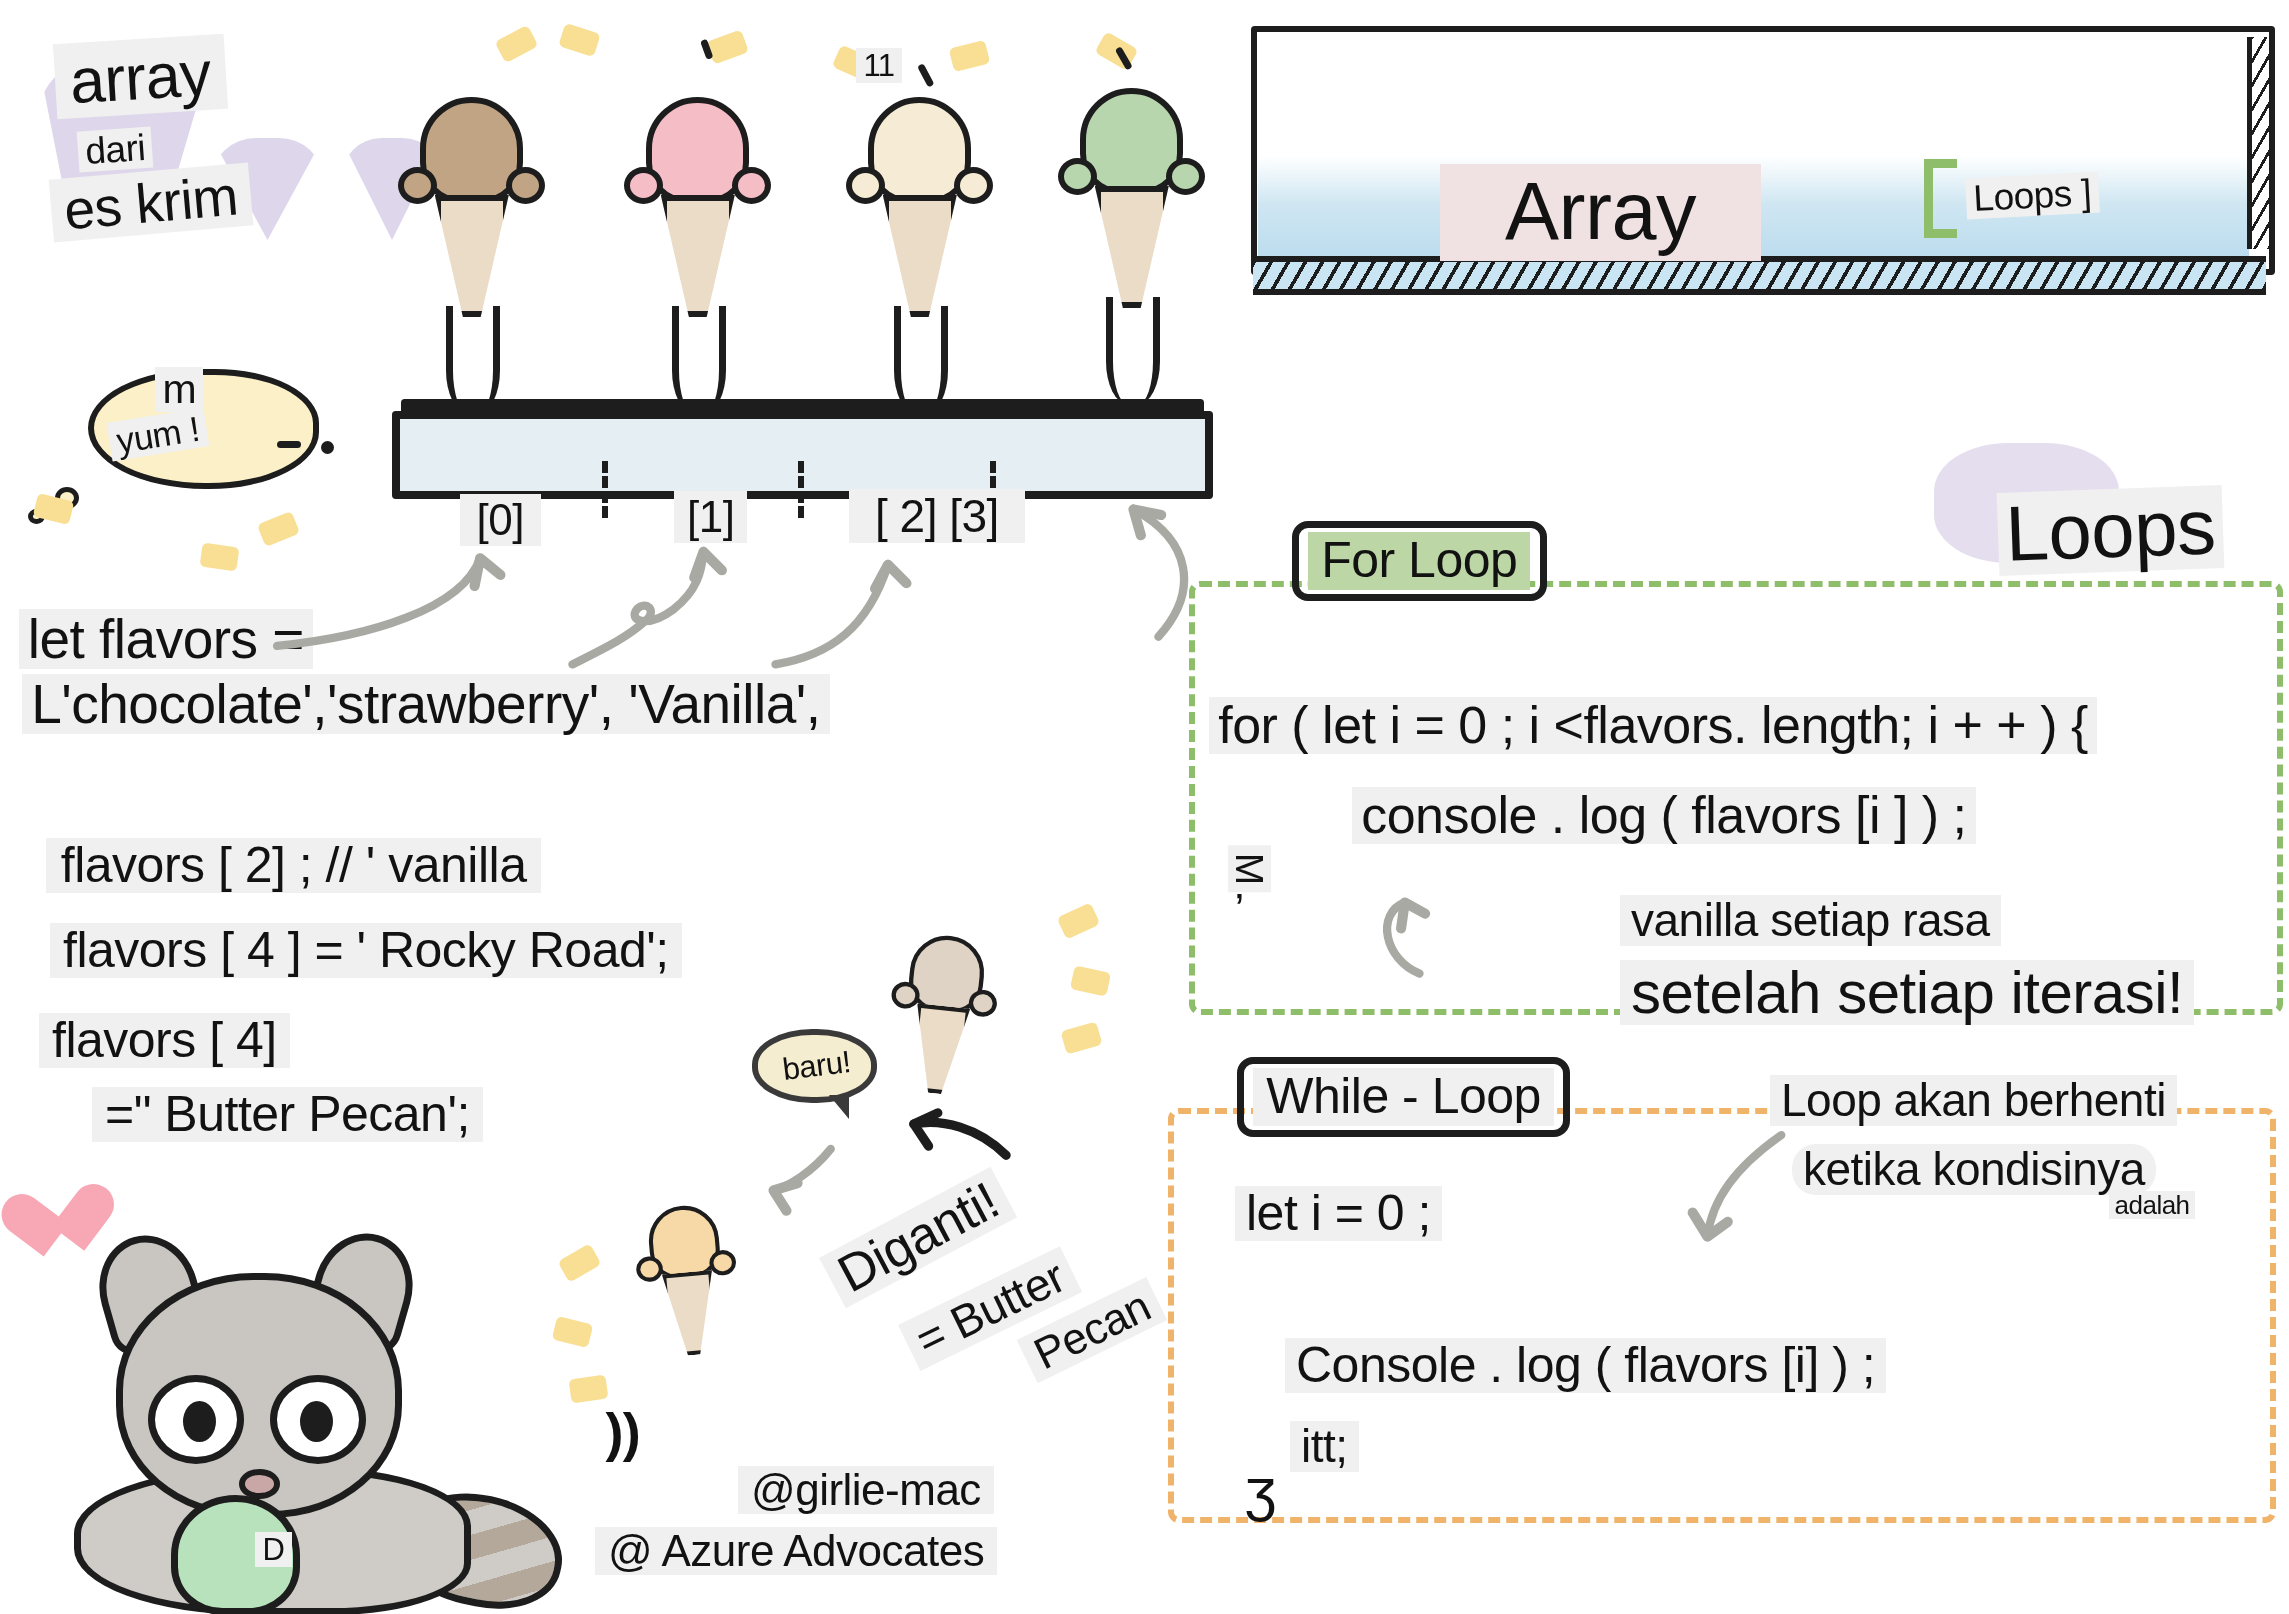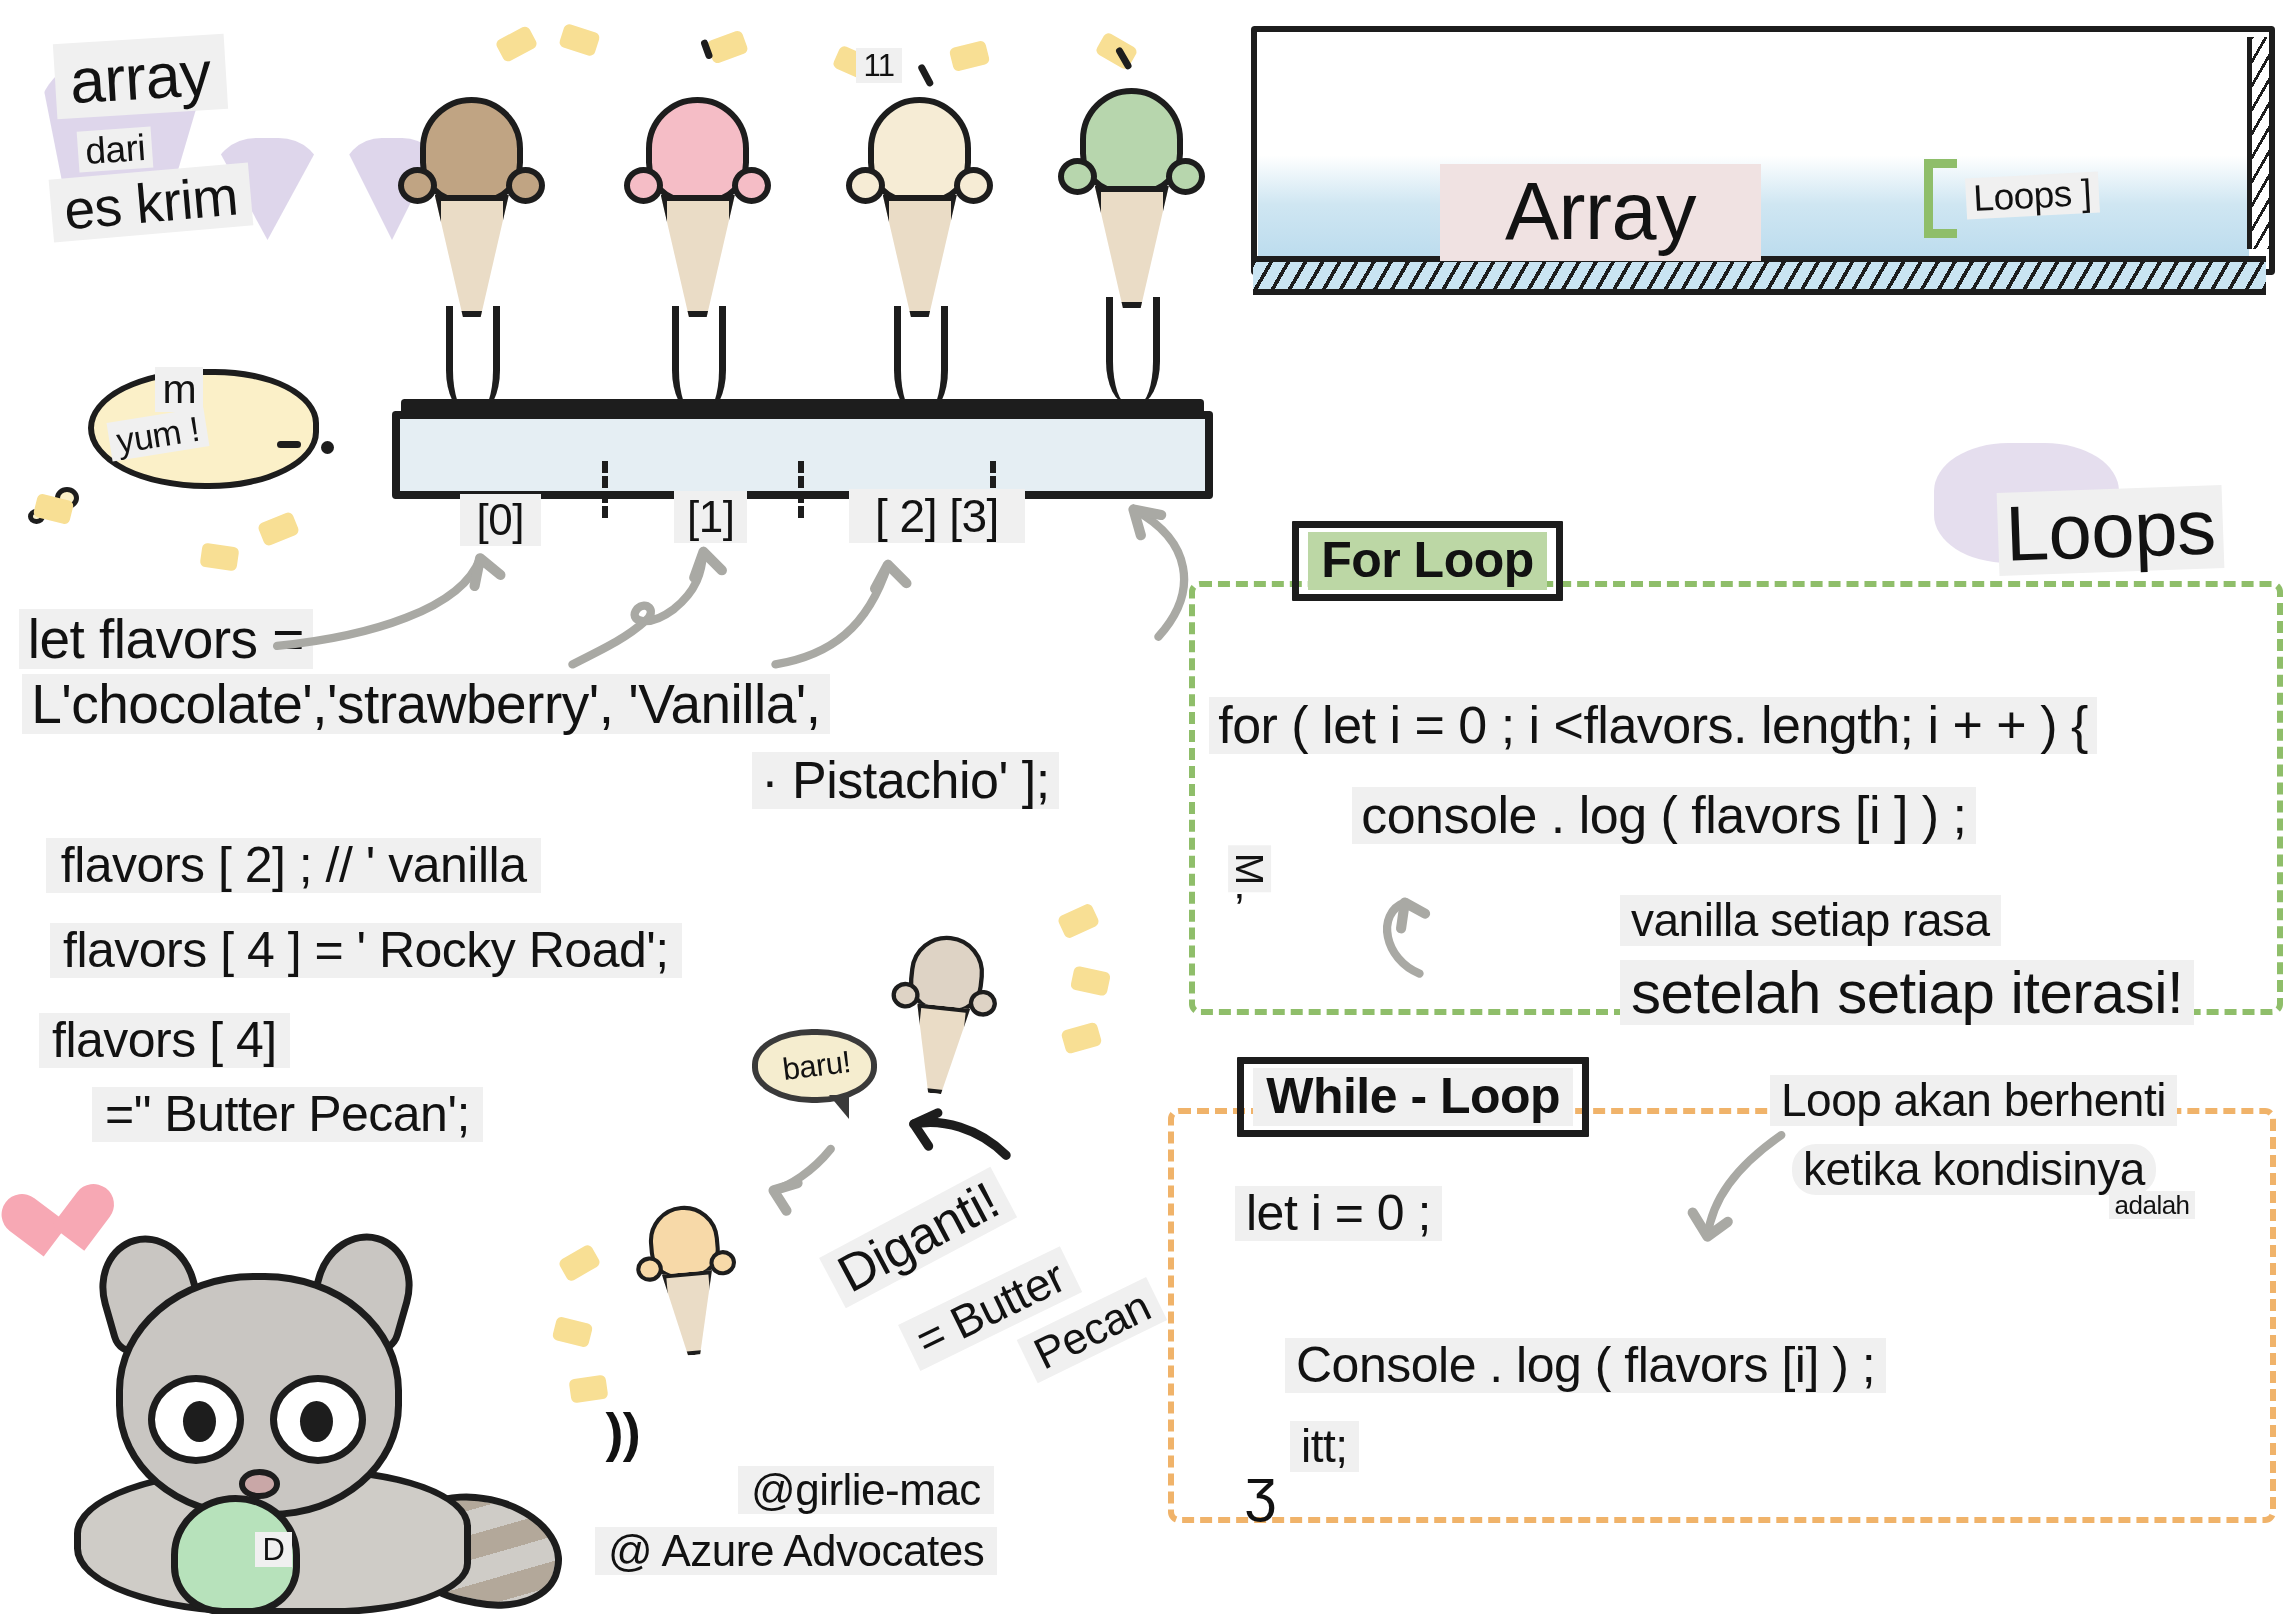--- a/index.html
+++ b/index.html
@@ -59,23 +59,22 @@
     position:absolute; left:1924px; top:159px; width:33px; height:79px;
     border:9.2px solid #8fbe6a; border-right:none;
   }
 
   
   #loops-heading { left:1998px; top:489px; font-size:78px; transform:rotate(-2deg); }
 
   .lbl-box {
     position:absolute;
     border:7.4px solid #1d1d1d;
-    border-radius:1px;
+    border-radius:16px;
     padding:3.7px 9.2px;
-    font-weight:bold;
   }
   #forloop-box  { left:1292px; top:521px; }
   #whileloop-box{ left:1237px; top:1057px; }
 
   
   #for-frame {
     left:1189px; top:581px; width:1094px; height:434px;
     border:6.5px dashed #8fbe6a; border-radius:11px;
   }
   #while-frame {
@@ -286,21 +285,20 @@
   <div class="tick" style="left:602px;top:461px;"></div>
   <div class="tick" style="left:798px;top:461px;"></div>
   <div class="tick" style="left:990px;top:461px;"></div>
 
   <div class="abs chip" style="left:460px;top:494px;font-size:44px;padding:3.7px 16.6px;">[0]</div>
   <div class="abs chip" style="left:674px;top:491px;font-size:44px;padding:3.7px 13px;">[1]</div>
   <div class="abs chip" style="left:849px;top:489px;font-size:46px;padding:3.7px 26px;">[ 2] [3]</div>
 
   <div class="abs chip" style="left:18.5px;top:609px;font-size:55px;padding:1.8px 9.2px;">let flavors =</div>
   <div class="abs chip" style="left:22px;top:674px;font-size:55px;padding:1.8px 9.2px;">L'chocolate','strawberry', 'Vanilla',</div>
-  <div class="abs chip" style="left:752px;top:752px;font-size:52px;padding:1.8px 9.2px;">· Pistachio' ];</div>
   <div class="abs chip" style="left:46px;top:838px;font-size:50px;padding:1.8px 14.8px;">flavors [ 2] ; // ' vanilla</div>
   <div class="abs chip" style="left:50px;top:923px;font-size:50px;padding:1.8px 13px;">flavors [ 4 ] = ' Rocky Road';</div>
   <div class="abs chip" style="left:39px;top:1013px;font-size:50px;padding:1.8px 13px;">flavors [ 4]</div>
   <div class="abs chip" style="left:92px;top:1087px;font-size:50px;padding:1.8px 13px;">=" Butter Pecan';</div>
 
   <div class="speech-baru"></div>
   <div class="abs chip plain" style="left:775px;top:1048px;font-size:31px;transform:rotate(-7deg);background:transparent;">baru!</div>
   <div class="abs" style="left:829px;top:1095px;width:0;height:0;border-left:20px solid transparent;border-top:24px solid #3a3a3a;"></div>
 
   <div class="cone" style="left:914px;top:932px;transform:scale(.72) rotate(6deg);">

